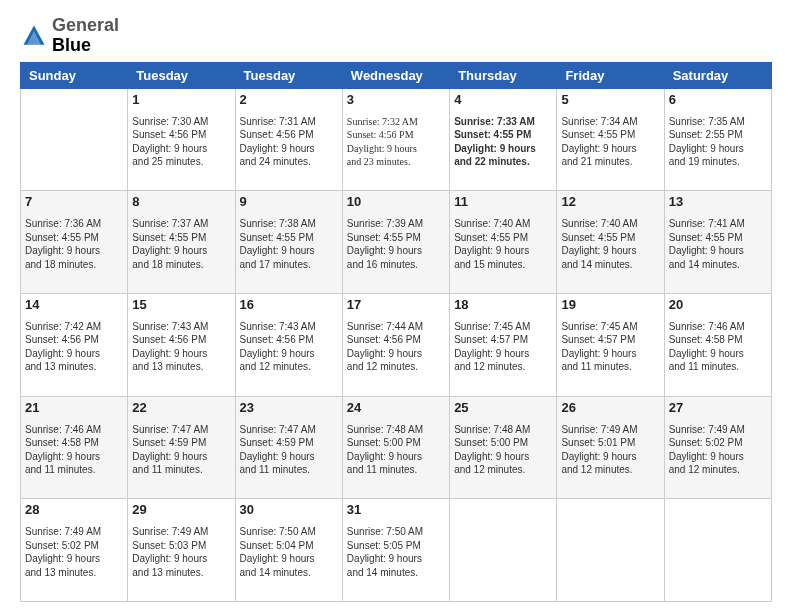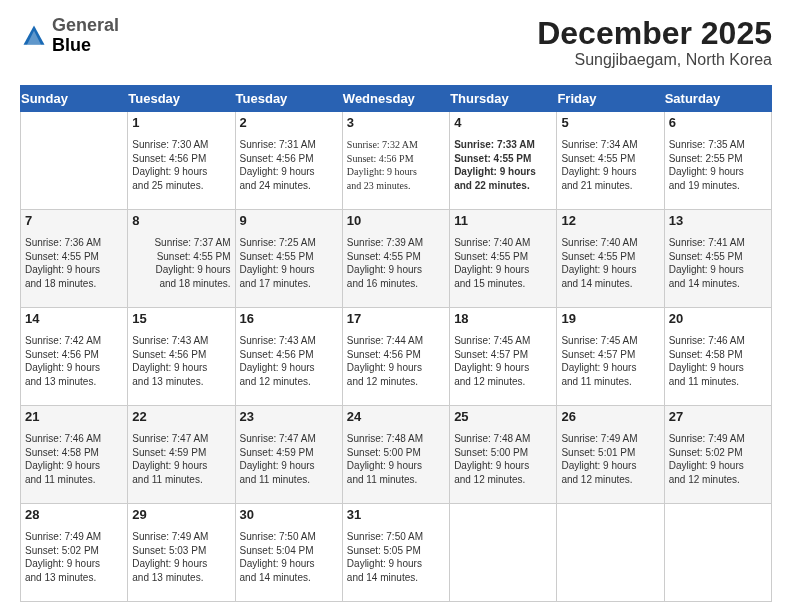--- a/index.html
+++ b/index.html
@@ -14,21 +14,21 @@
       width: 792px;
       height: 612px;
       padding: 16px 20px 10px 20px;
       display: flex;
       flex-direction: column;
     }
     .header {
       display: flex;
       justify-content: space-between;
       align-items: flex-start;
-      margin-bottom: 16px;
+      margin-bottom: 6px;
     }
     .logo {
       display: flex;
       align-items: center;
       gap: 4px;
     }
     .logo-text {
       font-size: 18px;
       font-weight: bold;
       line-height: 1.1;
@@ -57,21 +57,21 @@
       border: 1px solid #ccc;
       border-collapse: collapse;
       width: 100%;
       table-layout: fixed;
     }
     .calendar th {
       background-color: #2962b3;
       color: #fff;
       font-size: 13px;
       font-weight: bold;
-      padding: 5px 0;
+      padding: 5px 8px;
       text-align: left;
       border: 1px solid #2962b3;
     }
     .calendar td {
       border: 1px solid #ccc;
       vertical-align: top;
       padding: 3px 4px;
       font-size: 10.5px;
       color: #333;
       background: #fff;
@@ -105,24 +105,20 @@
     <div class="logo">
       <svg class="logo-icon" viewBox="0 0 32 32">
         <polygon points="16,4 28,26 4,26" fill="#1a6ab5"></polygon>
         <polygon points="16,10 24,26 8,26" fill="#fff" opacity="0.3"></polygon>
       </svg>
       <div class="logo-text">
         <span class="logo-general">General</span><br>
         <span class="logo-blue">Blue</span>
       </div>
     </div>
-    <div class="title-block">
-      <div class="month-title">December 2025</div>
-      <div class="location">Sungjibaegam, North Korea</div>
-    </div>
   </div>
 
   <table class="calendar">
     <thead>
       <tr>
       <th>Sunday</th>
           <th>Tuesday</th>
           <th>Tuesday</th>
           <th>Wednesday</th>
           <th>Thursday</th>
@@ -179,28 +175,28 @@
         <tr>
           <td>
             <span class="day-num">7</span>
             <div class="day-info" style="white-space: pre-line;">Sunrise: 7:36 AM
 Sunset: 4:55 PM
 Daylight: 9 hours
 and 18 minutes.</div>
           </td>
           <td>
             <span class="day-num">8</span>
-            <div class="day-info" style="white-space: pre-line; text-align: right;">Sunrise: 7:37 AM
+            <div class="day-info" style="white-space: pre-line;">Sunrise: 7:37 AM
 Sunset: 4:55 PM
 Daylight: 9 hours
 and 18 minutes.</div>
           </td>
           <td>
             <span class="day-num">9</span>
-            <div class="day-info" style="white-space: pre-line;">Sunrise: 7:25 AM
+            <div class="day-info" style="white-space: pre-line;">Sunrise: 7:38 AM
 Sunset: 4:55 PM
 Daylight: 9 hours
 and 17 minutes.</div>
           </td>
           <td>
             <span class="day-num">10</span>
             <div class="day-info" style="white-space: pre-line;">Sunrise: 7:39 AM
 Sunset: 4:55 PM
 Daylight: 9 hours
 and 16 minutes.</div>

